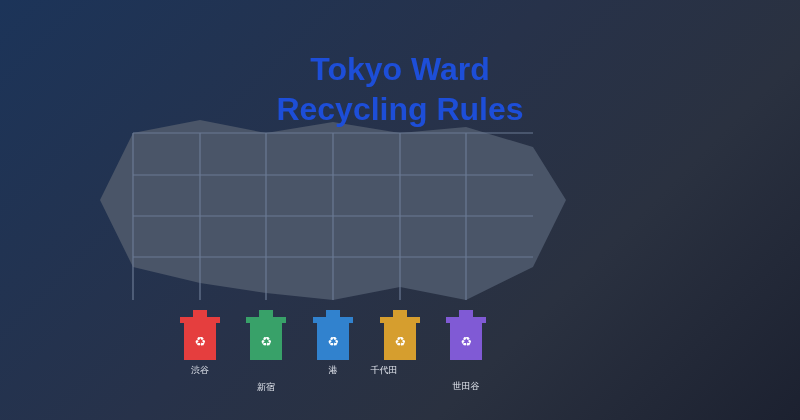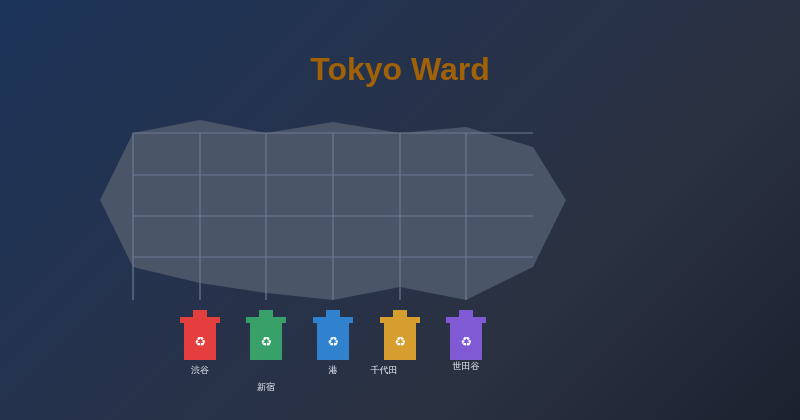--- a/index.html
+++ b/index.html
@@ -4,21 +4,21 @@
 <style>
   html, body { margin: 0; padding: 0; }
   body {
     width: 800px; height: 420px; overflow: hidden; position: relative;
     background: linear-gradient(135deg, #1c3459 0%, #27324a 45%, #2a3140 70%, #1c2130 100%);
     font-family: "Liberation Sans", sans-serif;
   }
   #stage { position: absolute; left: 0; top: 0; width: 800px; height: 420px; }
   .title {
     position: absolute; left: 200px; width: 400px; text-align: center;
-    color: #a16207; font-weight: bold; font-size: 32px; line-height: 40px;
+    color: #1d4ed8; font-weight: bold; font-size: 32px; line-height: 40px;
     font-family: "Liberation Sans", sans-serif;
   }
   .title.l1 { top: 49px; }
   .title.l2 { top: 89px; }
   .bin { position: absolute; width: 40px; height: 52px; }
   .bin .handle { position: absolute; left: 13px; top: 0; width: 14px; height: 7px; }
   .bin .lid { position: absolute; left: 0; top: 7px; width: 40px; height: 6px; }
   .bin .body { position: absolute; left: 4px; top: 13px; width: 32px; height: 37px; }
   .bin .sym { position: absolute; left: 4px; top: 13px; width: 32px; height: 37px;
     color: #fff; font-size: 13px; line-height: 37px; text-align: center;
@@ -42,20 +42,21 @@
         <line x1="400" x2="400" y1="133" y2="300" stroke="#6b7a94" stroke-width="1.2"></line>
         <line x1="466" x2="466" y1="133" y2="300" stroke="#6b7a94" stroke-width="1.2"></line>
         <line y1="133" y2="133" x1="133" x2="533" stroke="#6b7a94" stroke-width="1.2"></line>
         <line y1="175" y2="175" x1="133" x2="533" stroke="#6b7a94" stroke-width="1.2"></line>
         <line y1="216" y2="216" x1="133" x2="533" stroke="#6b7a94" stroke-width="1.2"></line>
         <line y1="257" y2="257" x1="133" x2="533" stroke="#6b7a94" stroke-width="1.2"></line>
       </g>
   </svg>
 
   <div class="title l1">Tokyo Ward</div>
+  <div class="title l2">Recycling Rules</div>
 
   <div class="bin" style="left:180px;top:310px;">
     <div class="handle" style="background: rgb(229, 62, 62);"></div>
     <div class="lid" style="background: rgb(229, 62, 62);"></div>
     <div class="body" style="background: rgb(229, 62, 62);"></div>
     <div class="sym">♻</div>
   </div>
   <div class="bin-label" style="left:160px;top:364px;">渋谷</div>
 
   <div class="bin" style="left:246px;top:310px;">
@@ -81,14 +82,14 @@
     <div class="sym">♻</div>
   </div>
   <div class="bin-label" style="left:344px;top:364px;">千代田</div>
 
   <div class="bin" style="left:446px;top:310px;">
     <div class="handle" style="background: rgb(128, 90, 213);"></div>
     <div class="lid" style="background: rgb(128, 90, 213);"></div>
     <div class="body" style="background: rgb(128, 90, 213);"></div>
     <div class="sym">♻</div>
   </div>
-  <div class="bin-label" style="left:426px;top:360px;">世田谷</div>
+  <div class="bin-label" style="left:426px;top:380px;">世田谷</div>
 </div>
 
 </body></html>

